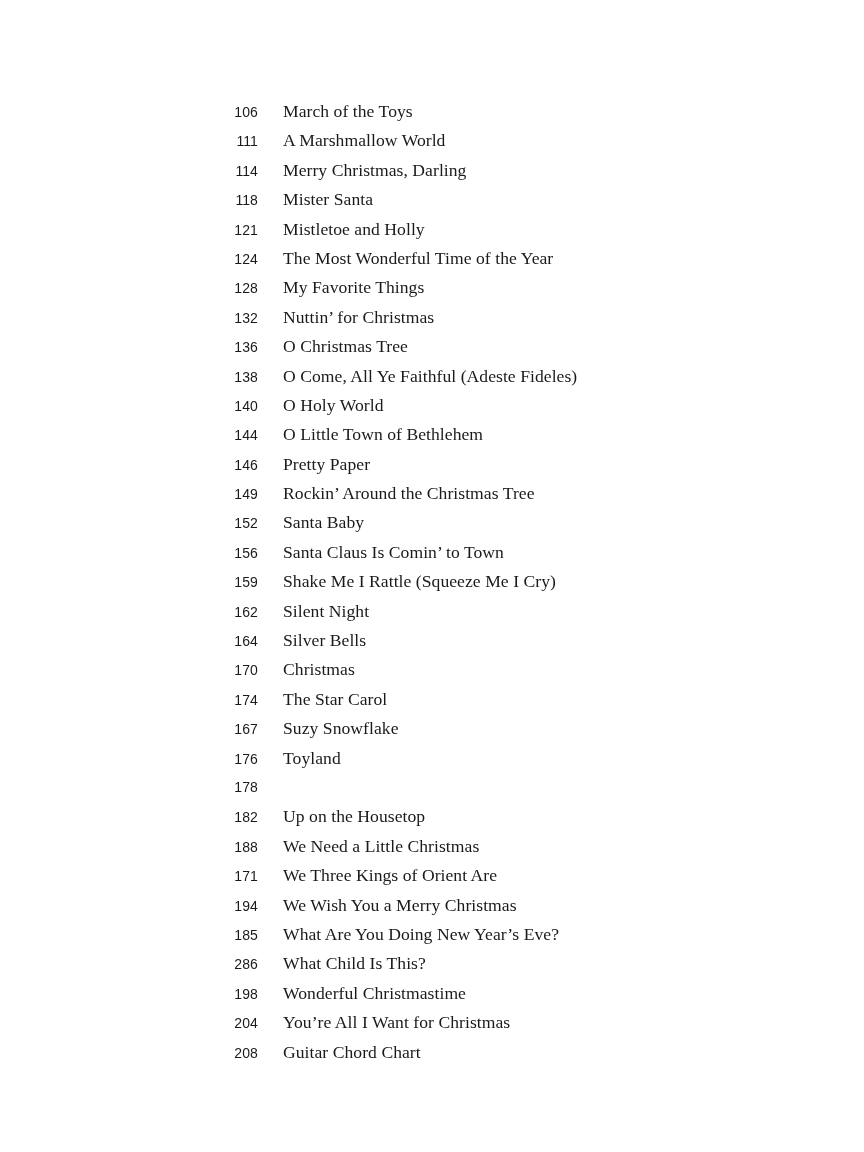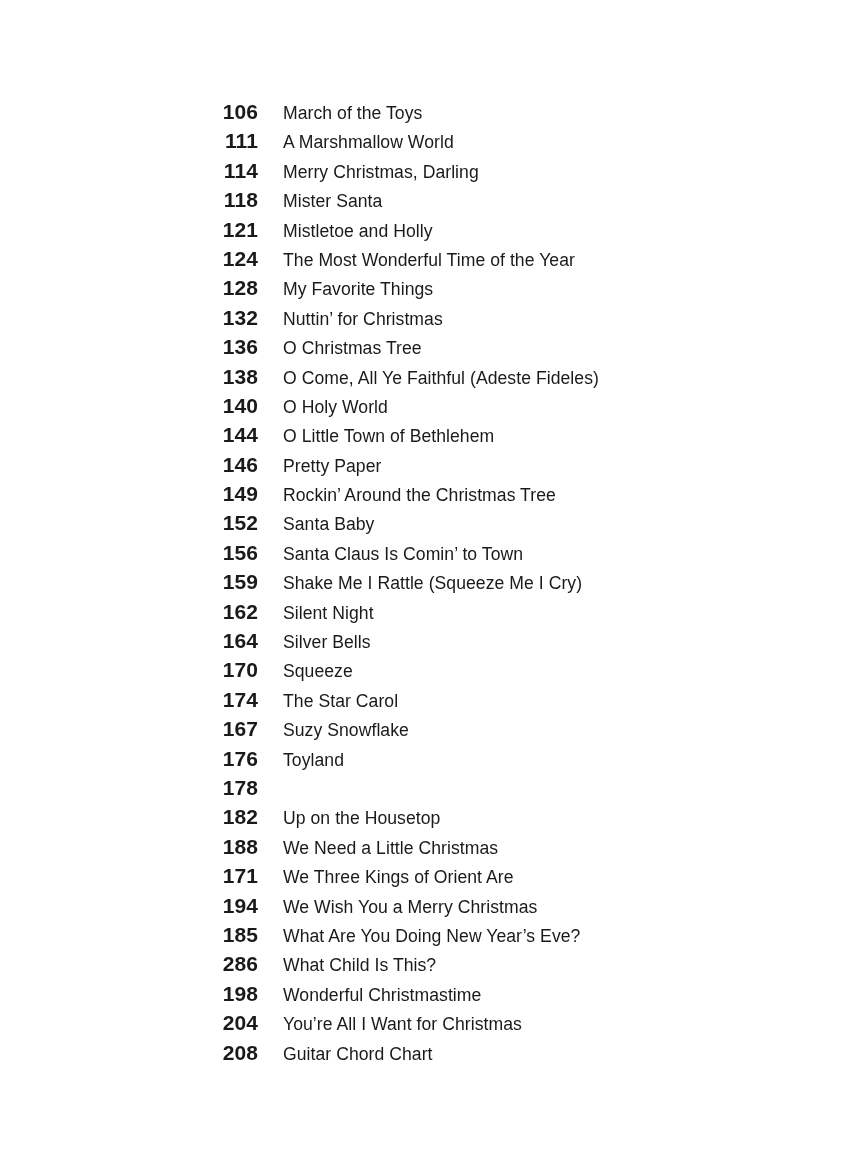--- a/index.html
+++ b/index.html
@@ -44,36 +44,36 @@
     line-height: 29.4px;
     white-space: nowrap;
   }
 
   
   .entry-page {
     flex: 0 0 auto;
     width: 39px;
     margin-left: 219px;
     text-align: right;
-    font-size: 21px;
-    font-weight: 700;
+    font-size: 14px;
+    font-weight: 400;
     letter-spacing: 0.1px;
     color: #1a1a1a;
     font-family: "Liberation Sans", sans-serif;
   }
 
   
   .entry-title {
     flex: 0 0 auto;
     margin-left: 25px;
     font-size: 17.6px;
     font-weight: 400;
     letter-spacing: 0.05px;
     color: #1a1a1a;
-    font-family: Liberation Sans, sans-serif;
+    font-family: Liberation Serif, serif;
   }
 </style>
 </head>
 <body>
 
 <div class="page">
   <div class="toc">
     <ul class="toc-list">
         <li class="toc-entry">
           <span class="entry-page">106</span>
@@ -146,21 +146,21 @@
         <li class="toc-entry">
           <span class="entry-page">162</span>
           <span class="entry-title">Silent Night</span>
         </li>
         <li class="toc-entry">
           <span class="entry-page">164</span>
           <span class="entry-title">Silver Bells</span>
         </li>
         <li class="toc-entry">
           <span class="entry-page">170</span>
-          <span class="entry-title">Squeeze</span>
+          <span class="entry-title">Christmas</span>
         </li>
         <li class="toc-entry">
           <span class="entry-page">174</span>
           <span class="entry-title">The Star Carol</span>
         </li>
         <li class="toc-entry">
           <span class="entry-page">167</span>
           <span class="entry-title">Suzy Snowflake</span>
         </li>
         <li class="toc-entry">

